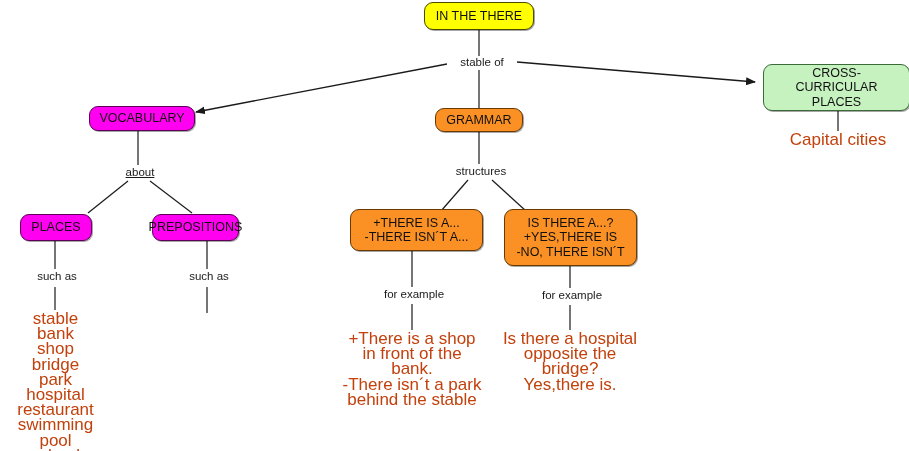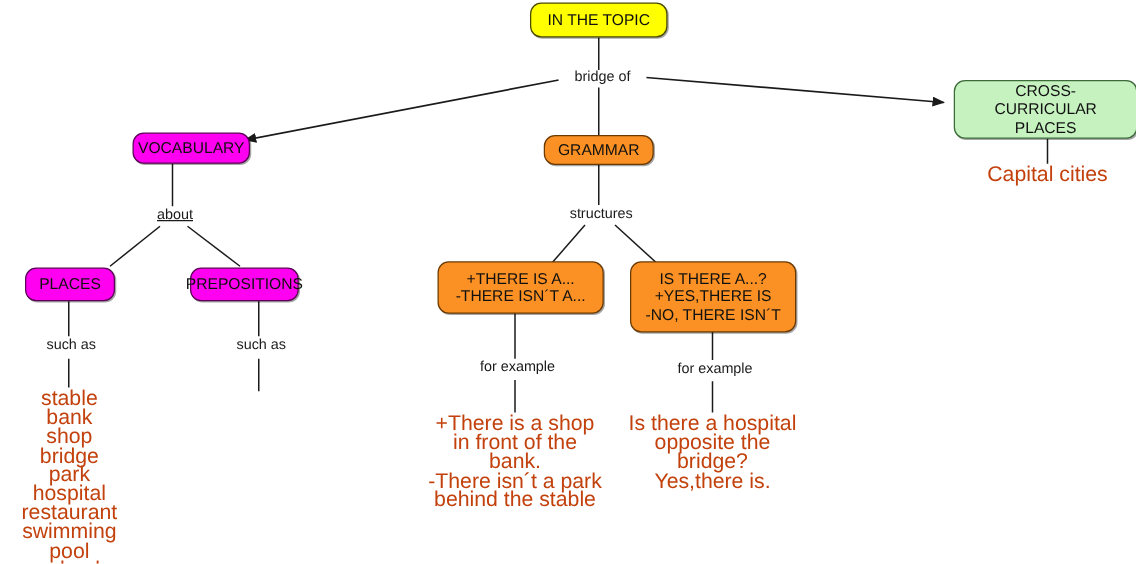--- a/index.html
+++ b/index.html
@@ -109,41 +109,41 @@
 
     <line x1="412" y1="250" x2="412" y2="287" stroke="#1a1a1a" stroke-width="1.2"></line>
 
     <line x1="412" y1="304" x2="412" y2="330" stroke="#1a1a1a" stroke-width="1.2"></line>
 
     <line x1="570" y1="265" x2="570" y2="288" stroke="#1a1a1a" stroke-width="1.2"></line>
 
     <line x1="570" y1="305" x2="570" y2="330" stroke="#1a1a1a" stroke-width="1.2"></line>
   </svg>
 
-  <div class="node yellow" style="left:424px; top:2px; width:110px; height:28px;">IN THE TOPIC</div>
+  <div class="node yellow" style="left:424px; top:2px; width:110px; height:28px;">IN THE THERE</div>
 
   <div class="node green" style="left:763px; top:64px; width:147px; height:47px;">CROSS-CURRICULAR
 PLACES</div>
 
-  <div class="node magenta" style="left:106px; top:106px; width:94px; height:25px;">VOCABULARY</div>
+  <div class="node magenta" style="left:89px; top:106px; width:106px; height:25px;">VOCABULARY</div>
 
   <div class="node orange" style="left:435px; top:108px; width:88px; height:24px;">GRAMMAR</div>
 
   <div class="node magenta" style="left:20px; top:214px; width:72px; height:27px;">PLACES</div>
 
   <div class="node magenta" style="left:152px; top:214px; width:87px; height:27px;">PREPOSITIONS</div>
 
   <div class="node orange" style="left:350px; top:209px; width:133px; height:42px;">+THERE IS A...
 -THERE ISN´T A...</div>
 
   <div class="node orange" style="left:504px; top:209px; width:133px; height:57px;">IS THERE A...?
 +YES,THERE IS
 -NO, THERE ISN´T</div>
 
-  <div class="linklabel" style="left:447px; top:56px; width:66px;">bridge of</div>
+  <div class="linklabel" style="left:447px; top:56px; width:66px;">stable of</div>
 
   <div class="linklabel" style="left:113px; top:166px; width:50px;text-decoration:underline;">about</div>
 
   <div class="linklabel" style="left:447px; top:165px; width:64px;">structures</div>
 
   <div class="linklabel" style="left:23px; top:270px; width:64px;">such as</div>
 
   <div class="linklabel" style="left:175px; top:270px; width:64px;">such as</div>
 
   <div class="linklabel" style="left:372px; top:288px; width:80px;">for example</div>

